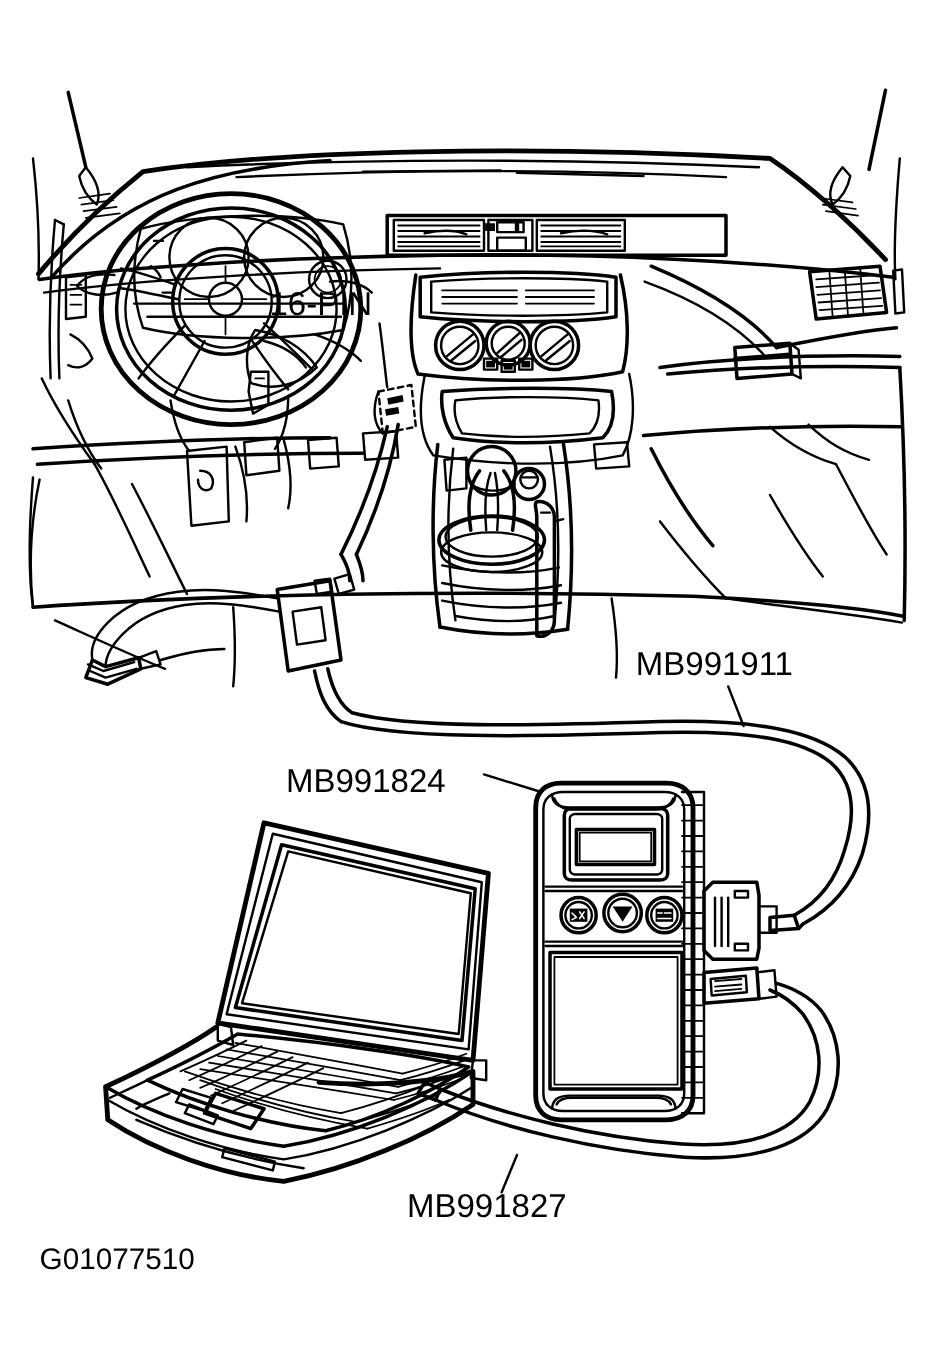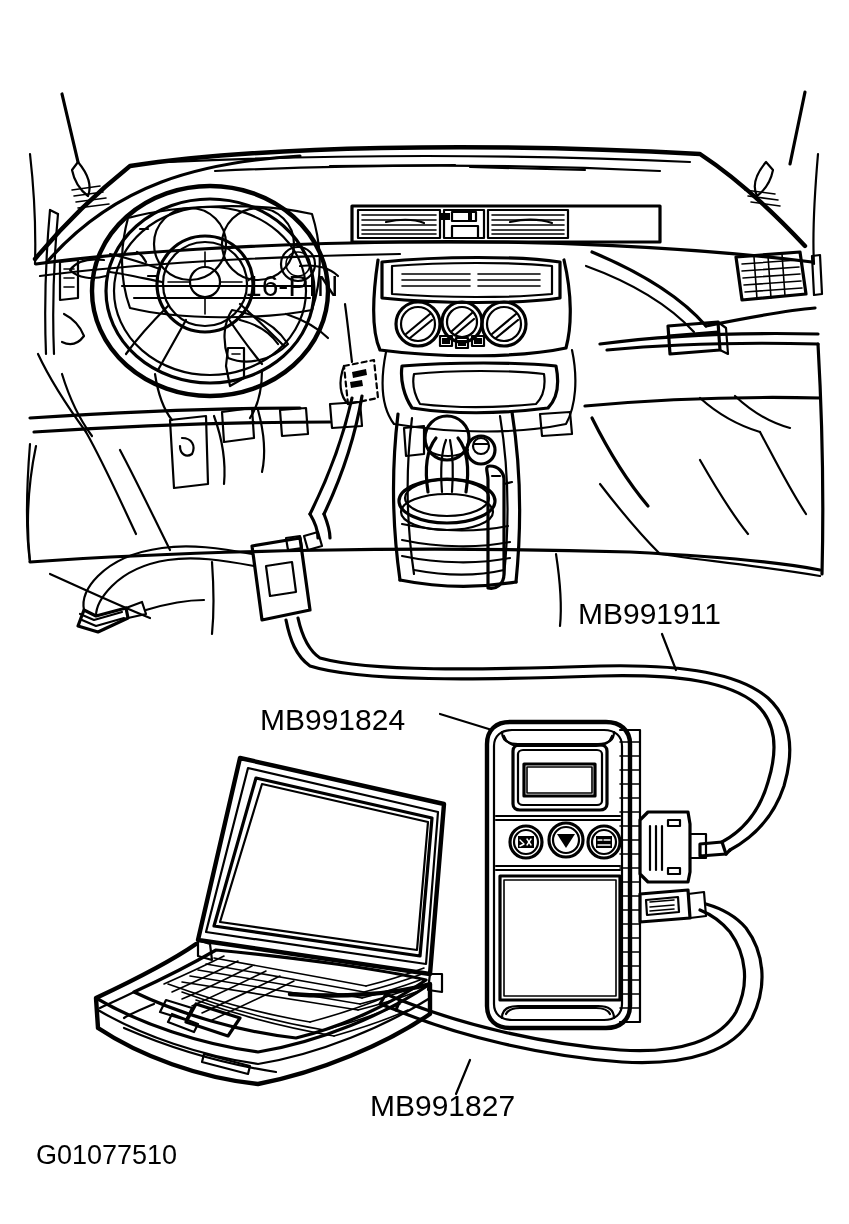--- a/index.html
+++ b/index.html
@@ -2,21 +2,21 @@
 <html><head>
 <meta charset="utf-8">
 <title>Scan Tool Connection Diagram</title>
 <style>
   html,body{margin:0;padding:0;background:#ffffff;}
   body{
     width:849px;height:1224px;
     font-family:"Liberation Sans", sans-serif;
     overflow:hidden;position:relative;
   }
-  #figure{position:absolute;left:0;top:14px;width:849px;height:932px;}
+  #figure{position:absolute;left:0;top:4px;width:849px;height:932px;}
   .lbl{
     font-family:"Liberation Sans", sans-serif;
     font-size:30px;
     fill:#000000;
     font-weight:400;
     letter-spacing:0px;
   }
   .lbl-id{
     font-family:"Liberation Sans", sans-serif;
     font-size:27px;

